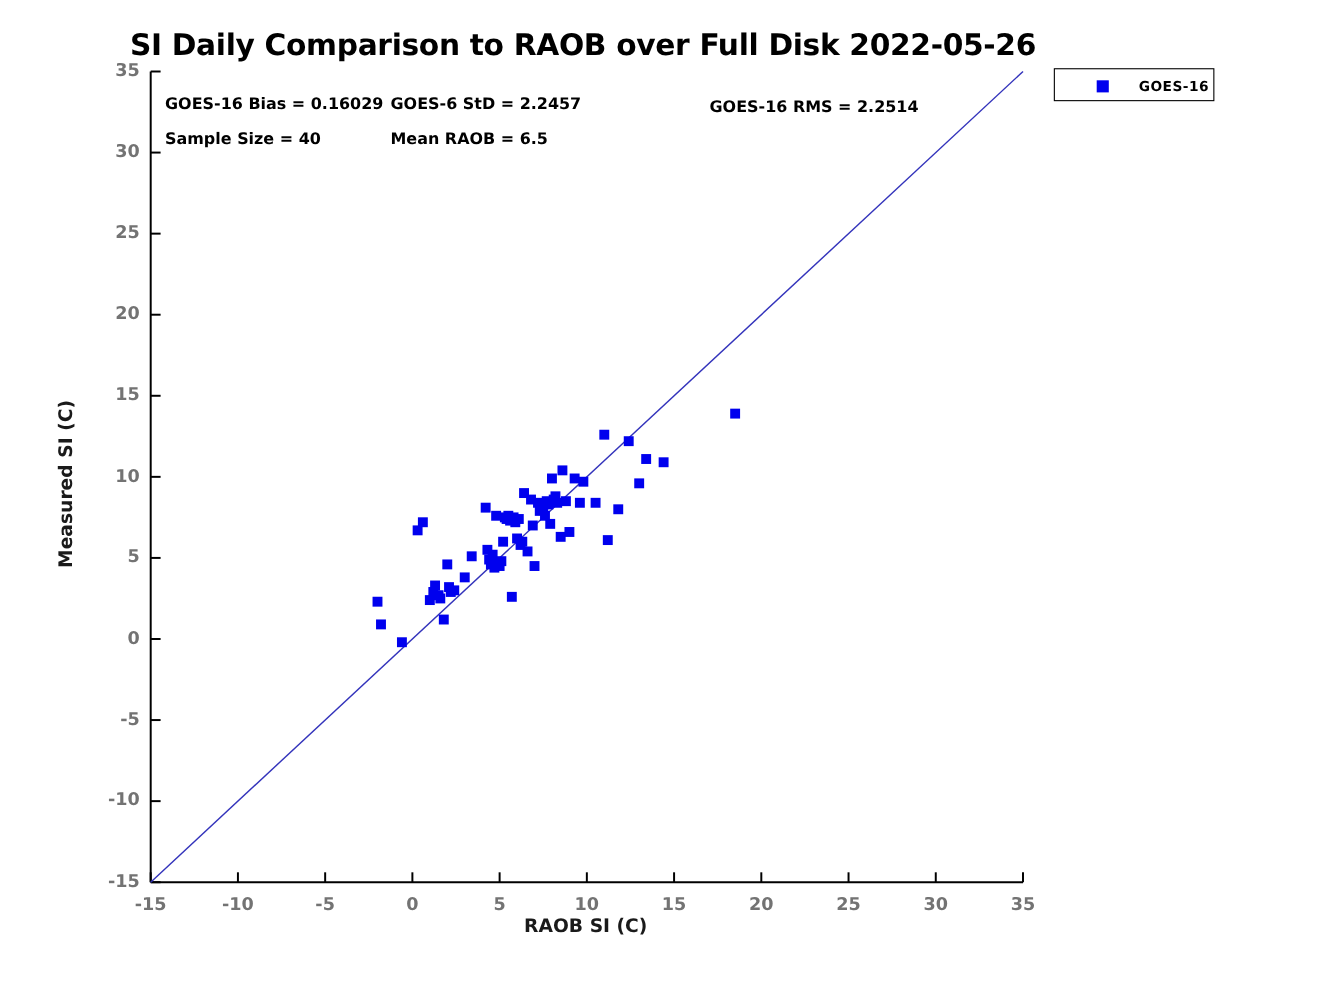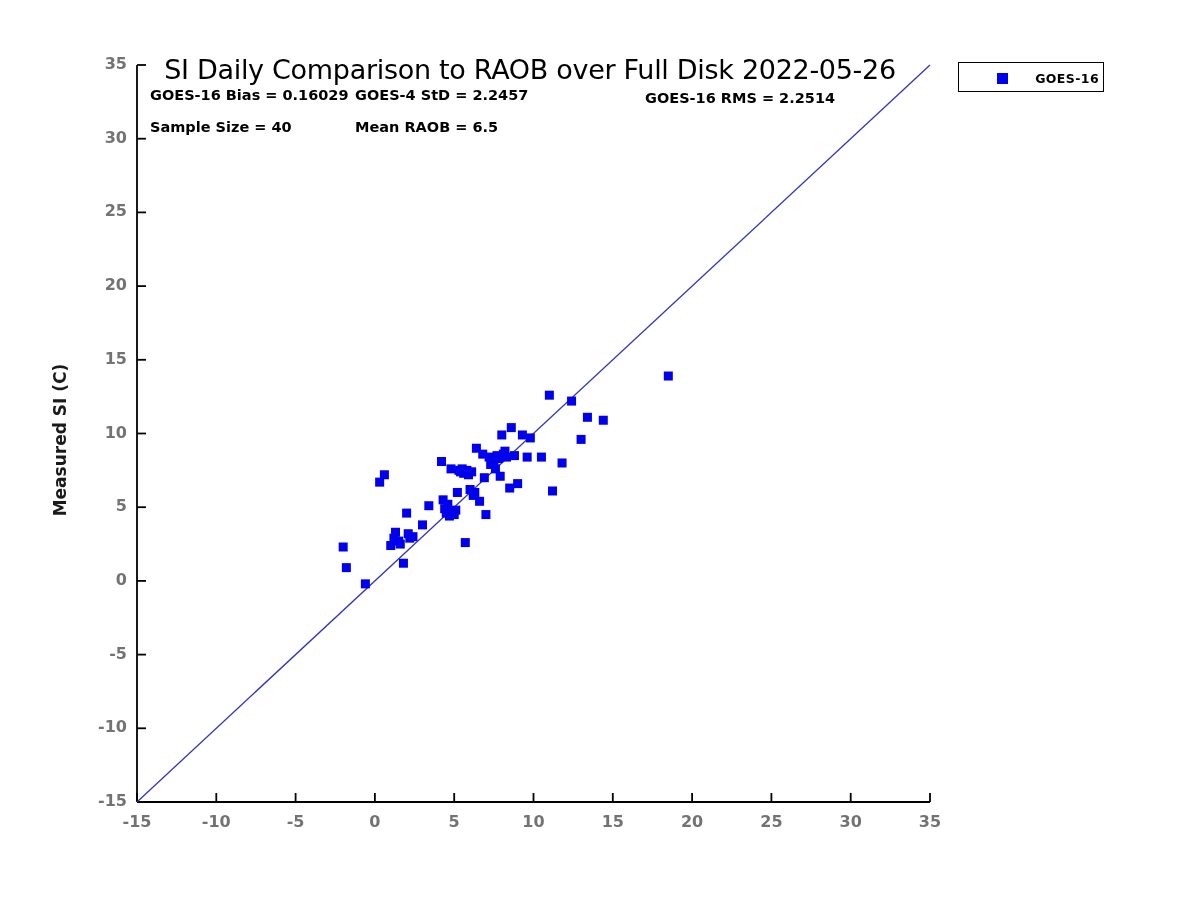--- a/index.html
+++ b/index.html
@@ -20,25 +20,24 @@
     width: 1200px;
     height: 900px;
   }
   .chart-title {
     position: absolute;
     left: 0;
     top: 26px;
     width: 1060px;
     text-align: center;
     font-size: 27px;
-    font-weight: normal;
+    font-weight: bold;
     color: #000000;
     letter-spacing: -0.3px;
     font-family: "DejaVu Sans", sans-serif;
-    margin-top: 28px;
   }
   .stat {
     position: absolute;
     font-size: 14.5px;
     font-weight: bold;
     color: #000000;
     white-space: nowrap;
     font-family: "DejaVu Sans", sans-serif;
   }
   .axis-label {
@@ -112,25 +111,26 @@
   svg { display: block; }
 </style>
 </head>
 <body>
 
 <div id="figure">
 
   <div class="chart-title">SI Daily Comparison to RAOB over Full Disk 2022-05-26</div>
 
   <div class="stat" style="left:150px; top:87px;">GOES-16 Bias = 0.16029</div>
-  <div class="stat" style="left:355px; top:87px;">GOES-4 StD = 2.2457</div>
+  <div class="stat" style="left:355px; top:87px;">GOES-6 StD = 2.2457</div>
   <div class="stat" style="left:645px; top:90px;">GOES-16 RMS = 2.2514</div>
   <div class="stat" style="left:150px; top:119px;">Sample Size = 40</div>
   <div class="stat" style="left:355px; top:119px;">Mean RAOB = 6.5</div>
 
+  <div class="axis-label" id="xaxis-label">RAOB SI (C)</div>
 
   <div class="axis-label" id="yaxis-label">Measured SI (C)</div>
 
   <svg id="plot-svg" width="1200" height="900">
     <g id="axes-frame">
       <line x1="137" y1="65" x2="137" y2="802" stroke="#000000" stroke-width="1.8"></line>
       <line x1="137" y1="802" x2="930" y2="802" stroke="#000000" stroke-width="1.8"></line>
     </g>
     <g id="ticks-group">
         <line x1="137" y1="802" x2="137" y2="793" stroke="#000" stroke-width="1.8"></line>

